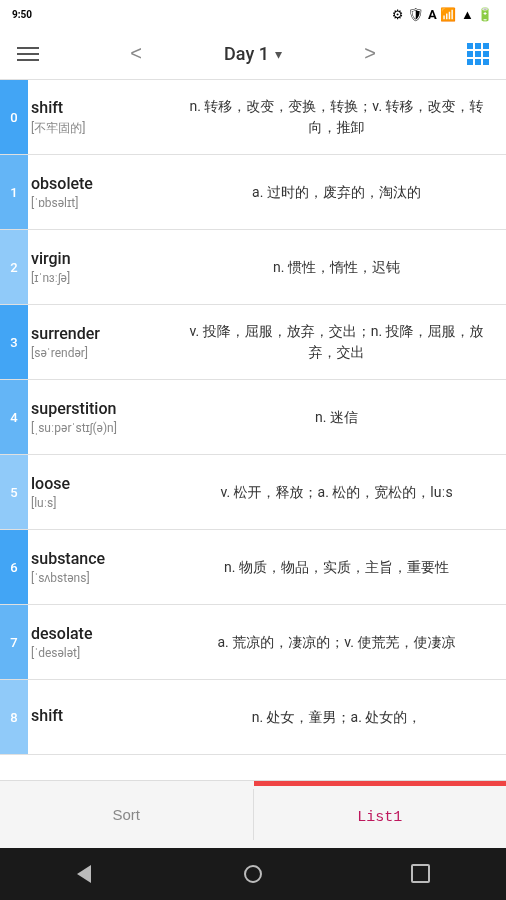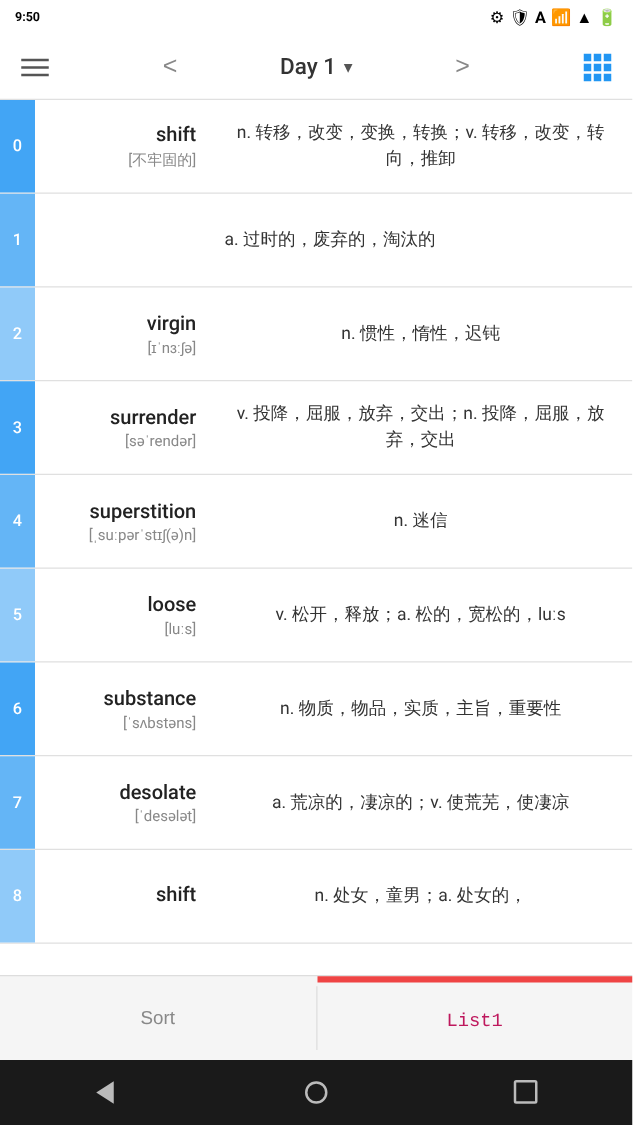--- a/index.html
+++ b/index.html
@@ -114,23 +114,23 @@
       font-size: 13px;
       color: #fff;
       font-weight: 500;
       flex-shrink: 0;
     }
 
     .word-col {
       width: 145px;
       display: flex;
       flex-direction: column;
-      align-items: flex-end;
-      justify-content: center;
-      padding: 10px 16px;
+      align-items: flex-start;
+      justify-content: center;
+      padding: 10px 3px;
       flex-shrink: 0;
     }
     .word-text {
       font-size: 16px;
       font-weight: 500;
       color: #222;
       text-align: center;
     }
     .word-phonetic {
       font-size: 12px;
@@ -286,20 +286,24 @@
 <div class="word-row">
       <div class="row-index" style="background: rgb(66, 165, 245);">0</div>
       <div class="word-col">
         <div class="word-text">shift</div>
         <div class="word-phonetic">[不牢固的]</div>
       </div>
       <div class="definition-col">n. 转移，改变，变换，转换；v. 转移，改变，转向，推卸</div>
     </div>
     <div class="word-row">
       <div class="row-index" style="background: rgb(100, 181, 246);">1</div>
+      <div class="word-col">
+        <div class="word-text">obsolete</div>
+        <div class="word-phonetic">[ˈɒbsəlɪt]</div>
+      </div>
       <div class="definition-col">a. 过时的，废弃的，淘汰的</div>
     </div>
     <div class="word-row">
       <div class="row-index" style="background: rgb(144, 202, 249);">2</div>
       <div class="word-col">
         <div class="word-text">virgin</div>
         <div class="word-phonetic">[ɪˈnɜːʃə]</div>
       </div>
       <div class="definition-col">n. 惯性，惰性，迟钝</div>
     </div>

